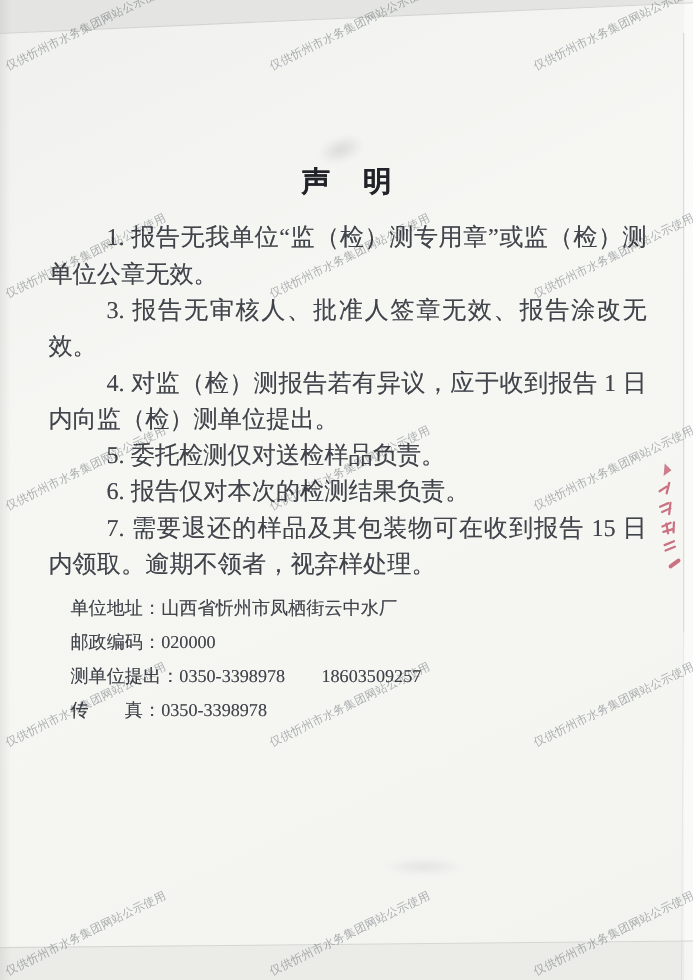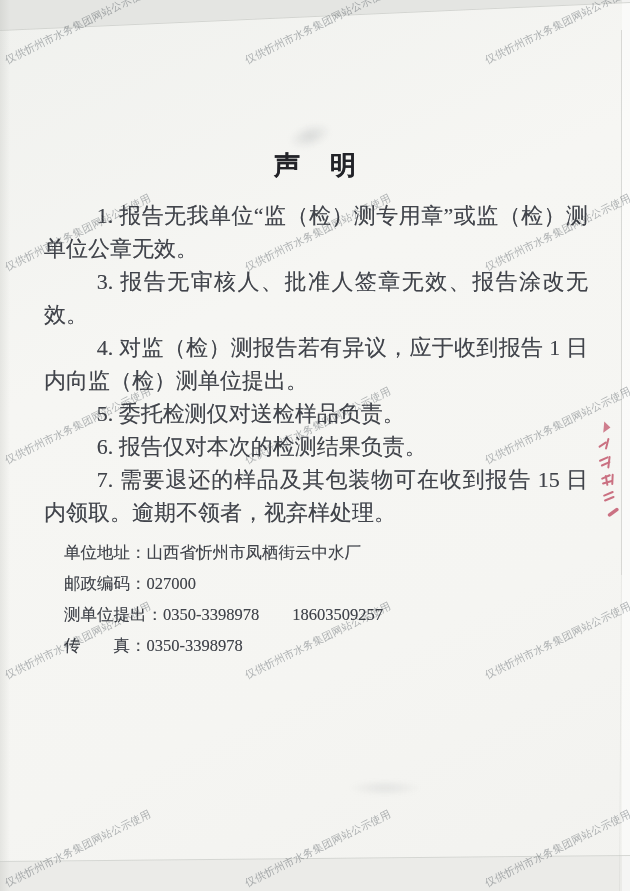--- a/index.html
+++ b/index.html
@@ -96,21 +96,21 @@
   <h1 class="title">声　明</h1>
   <p class="item">1. 报告无我单位“监（检）测专用章”或监（检）测单位公章无效。</p>
   <p class="item">3. 报告无审核人、批准人签章无效、报告涂改无效。</p>
   <p class="item">4. 对监（检）测报告若有异议，应于收到报告 1 日内向监（检）测单位提出。</p>
   <p class="item">5. 委托检测仅对送检样品负责。</p>
   <p class="item">6. 报告仅对本次的检测结果负责。</p>
   <p class="item">7. 需要退还的样品及其包装物可在收到报告 15 日内领取。逾期不领者，视弃样处理。</p>
 
   <div class="contact">
     <p class="contact-line"><span>单位地址：</span><span>山西省忻州市凤栖街云中水厂</span></p>
-    <p class="contact-line"><span>邮政编码：</span><span>027000</span></p>
+    <p class="contact-line"><span>邮政编码：</span><span>020000</span></p>
     <p class="contact-line"><span>测单位提出：</span><span>0350-3398978　　18603509257</span></p>
     <p class="contact-line"><span>传　　真：</span><span>0350-3398978</span></p>
   </div>
 </div>
 
 <div class="watermark-layer">
     <div class="wm" style="left: 6px; top: 54px; color: rgb(169, 173, 177);">仅供忻州市水务集团网站公示使用</div>
     <div class="wm" style="left: 246px; top: 54px; color: rgb(169, 173, 177);">仅供忻州市水务集团网站公示使用</div>
     <div class="wm" style="left: 486px; top: 54px; color: rgb(169, 173, 177);">仅供忻州市水务集团网站公示使用</div>
     <div class="wm" style="left: 6px; top: 261px; color: rgb(169, 173, 177);">仅供忻州市水务集团网站公示使用</div>

